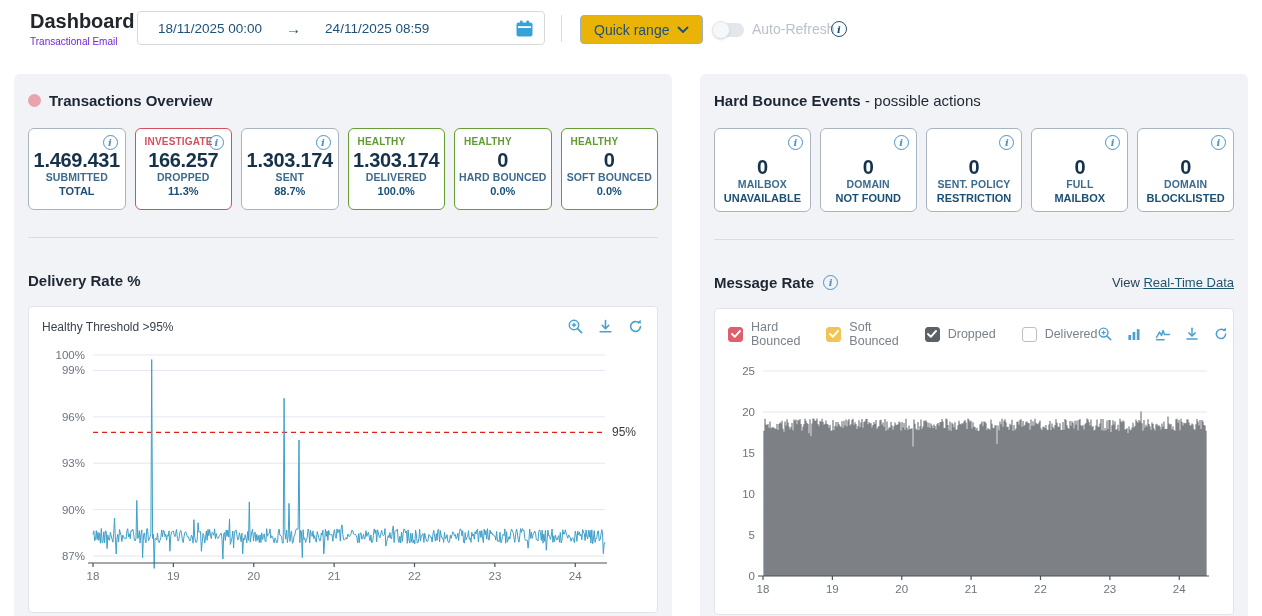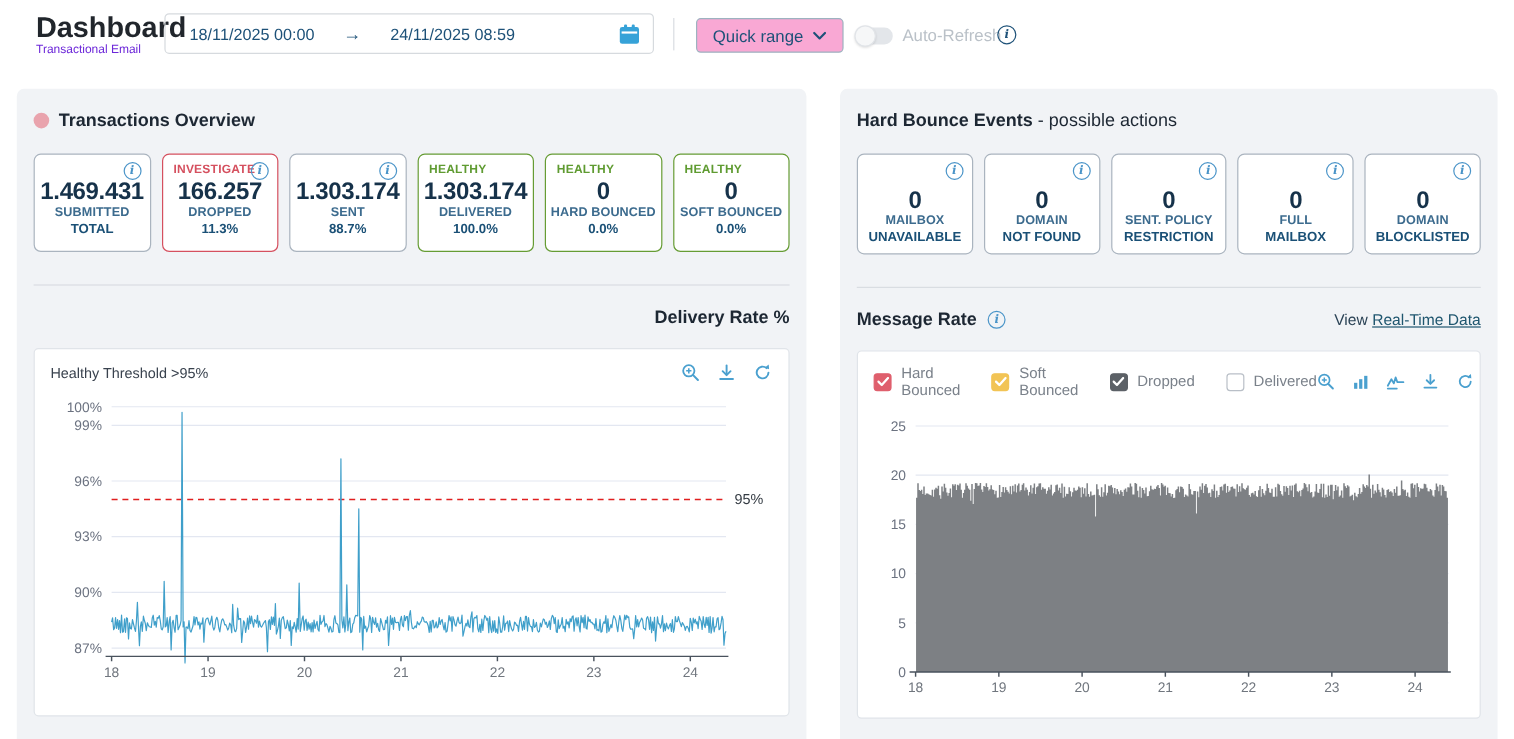--- a/index.html
+++ b/index.html
@@ -2,31 +2,31 @@
 <html><head>
 <meta charset="utf-8">
 <style>
   * { margin:0; padding:0; box-sizing:border-box; }
   html,body { width:1262px; height:616px; overflow:hidden; background:#ffffff;
               font-family:"Liberation Sans", sans-serif; }
   .page { position:relative; width:1262px; height:616px; }
 
   
   .hdr { position:absolute; top:0; left:0; width:100%; height:62px; background:#fff; }
-  .hdr-title { position:absolute; left:30px; top:10px; font-size:24px; font-weight:bold; color:#21262c; }
+  .hdr-title { position:absolute; left:30px; top:10px; font-size:20px; font-weight:bold; color:#21262c; }
   .hdr-sub   { position:absolute; left:30px; top:36px; font-size:10px; color:#6d28d9; }
   .date-box { position:absolute; left:137px; top:11px; width:408px; height:34px;
               border:1px solid #d6dade; border-radius:4px; display:flex; align-items:center;
               padding:0 10px 0 20px; gap:24px; cursor:pointer; }
   .date-txt { font-size:13.5px; color:#1d5178; }
   .date-arrow { font-size:15px; color:#1d5178; }
   .cal-wrap { margin-left:auto; display:flex; align-items:center; }
   .vdiv { position:absolute; left:561px; top:15px; width:1px; height:27px; background:#d9dde2; }
   .quick-btn { position:absolute; left:580px; top:15px; height:29px; padding:0 13px;
-               background:#f9a8d4; border:1px solid #9db2c0; border-radius:4px; display:flex;
+               background:#eab308; border:1px solid #9db2c0; border-radius:4px; display:flex;
                align-items:center; gap:8px; font-size:14px; color:#1d5178; cursor:pointer;
                font-family:"Liberation Sans", sans-serif; }
   .toggle { position:absolute; left:714px; top:23px; width:30px; height:14px; border-radius:7px;
             background:#e3e6ea; cursor:pointer; }
   .toggle .knob { position:absolute; left:-2px; top:-2px; width:18px; height:18px; border-radius:50%;
                   background:#f6f7f8; border:1px solid #e1e4e8; box-shadow:0 1px 2px rgba(0,0,0,.12); }
   .auto-lbl { position:absolute; left:752px; top:21px; font-size:14px; color:#bac1c8; }
   .info-i { display:inline-flex; width:15px; height:15px; border:1.3px solid #4a94c8; border-radius:50%;
             color:#4a94c8; align-items:center; justify-content:center;
             font:italic bold 10px "DejaVu Serif", serif; flex:none; }
@@ -54,21 +54,21 @@
   .card-status { position:absolute; top:7px; left:9px; font-size:10px; font-weight:bold; letter-spacing:.2px; }
   .investigate .card-status { color:#d5505f; }
   .healthy     .card-status { color:#5f9b31; }
   .card-info { position:absolute; top:6px; right:7px; }
   .card-val { font-size:20px; font-weight:bold; color:#16324a; letter-spacing:-0.3px; line-height:20px; }
   .card-lbl { font-size:10.5px; color:#3c6b8e; font-weight:bold; line-height:14px; letter-spacing:.1px; }
   .card-sub { font-size:11px; color:#1a5076; font-weight:bold; line-height:14px; }
 
   .divider { border:none; border-top:1px solid #d9dde2; margin-top:27px; }
 
-  .chart-head { display:flex; align-items:center; margin-top:16px; height:20px;justify-content:flex-end; }
+  .chart-head { display:flex; align-items:center; margin-top:32px; height:20px; }
   .chart-title { font-size:15px; font-weight:bold; color:#1d2733; }
   .mr-info { margin-left:9px; }
   .view-link-wrap { margin-left:auto; font-size:13px; color:#2c4356; }
   .view-link-wrap a { color:#1f566f; text-decoration:underline; cursor:pointer; }
 
   .chart-card { margin-top:16px; background:#fff; border:1px solid #e0e4e9; border-radius:4px;
                 height:307px; overflow:hidden; }
   .chart-top { display:flex; align-items:center; padding:11px 13px 3px 13px; }
   .thresh-lbl { font-size:12px; color:#39424e; }
   .tools { margin-left:auto; display:flex; align-items:center; gap:13px; }

